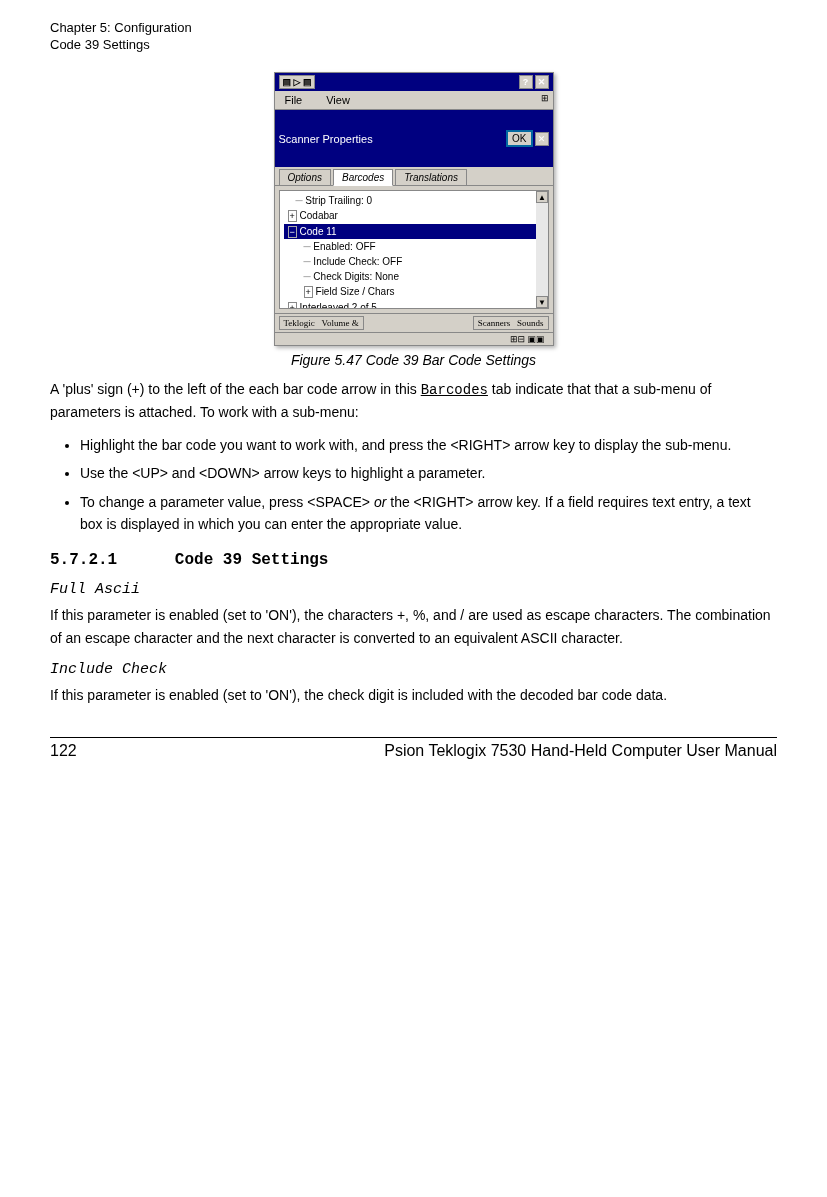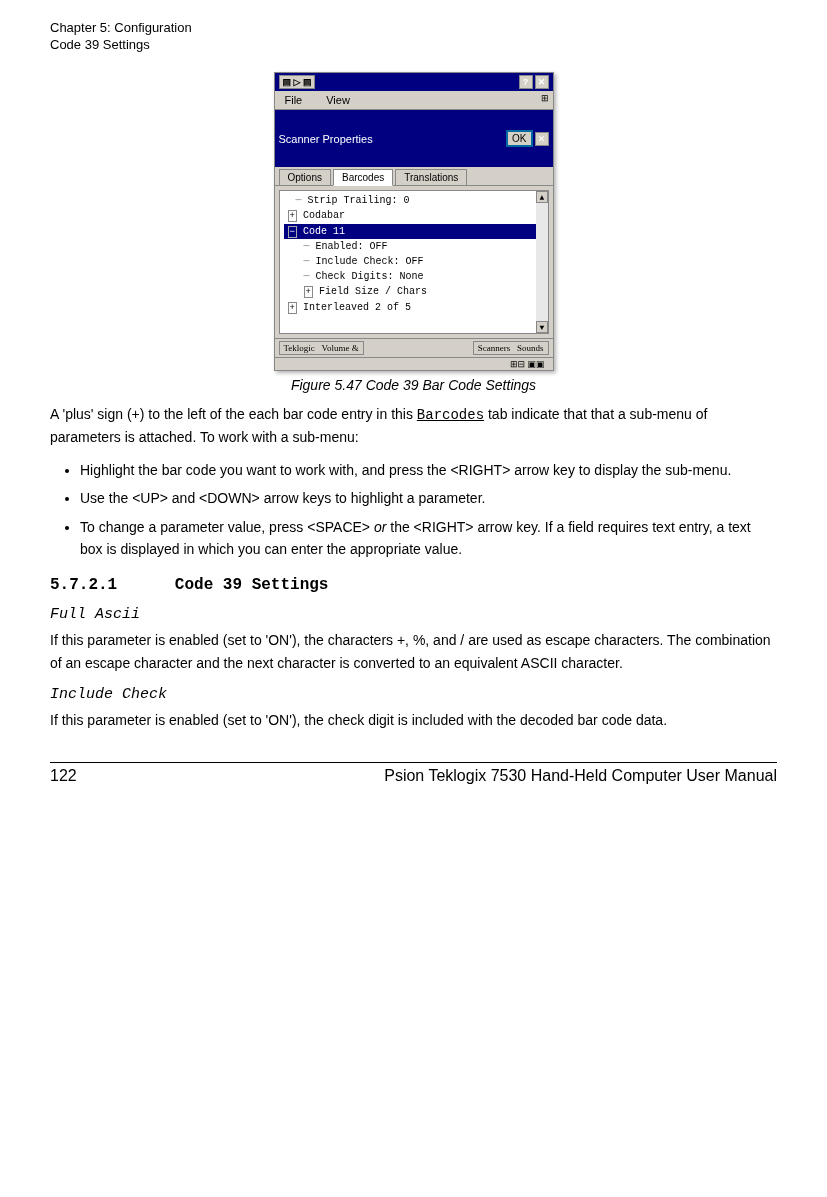--- a/index.html
+++ b/index.html
@@ -102,36 +102,36 @@
       font-size: 10px;
       border-bottom: 1px solid #888;
     }
     .tab {
       padding: 2px 8px;
       border: 1px solid #888;
       border-bottom: none;
       margin-right: 2px;
       background: #d4d0c8;
       cursor: pointer;
+      font-style: italic;
     }
     .tab.active {
       background: #fff;
       border-bottom: 1px solid #fff;
       margin-bottom: -1px;
       z-index: 1;
     }
     .content-area {
       background: #fff;
       border: 1px solid #888;
       margin: 4px;
-      height: 144px;
+      height: 119px;
       overflow: hidden;
       font-size: 10px;
       position: relative;
-      font-family: Liberation Mono, monospace;
     }
     .tree-list {
       padding: 2px 4px;
       font-size: 10px;
       line-height: 1.5;
     }
     .tree-item {
       padding-left: 4px;
       white-space: nowrap;
     }
@@ -316,21 +316,21 @@
 
     <div class="statusbar">
       <span style="font-size:9px; margin-right:4px;">⊞⊟ ▣▣</span>
     </div>
   </div>
 
   <div class="figure-caption">Figure 5.47  Code 39  Bar Code Settings</div>
 </div>
 
 <div class="body-text">
-  <span>A 'plus' sign (+) to the left of the each bar code entry in this</span>
+  <span>A 'plus' sign (+) to the left of the each bar code arrow in this</span>
   <span class="barcode-ref">Barcodes</span>
   <span>tab indicate that that a sub-menu of parameters is attached. To work with a sub-menu:</span>
 </div>
 
 <ul class="bullet-list">
   <li>Highlight the bar code you want to work with, and press the &lt;RIGHT&gt; arrow key to display the sub-menu.</li>
   <li>Use the &lt;UP&gt; and &lt;DOWN&gt; arrow keys to highlight a parameter.</li>
   <li>
     To change a parameter value, press &lt;SPACE&gt; <em>or</em> the &lt;RIGHT&gt; arrow key. If a field requires text entry, a text box is displayed in which you can enter the appropriate value.
   </li>

